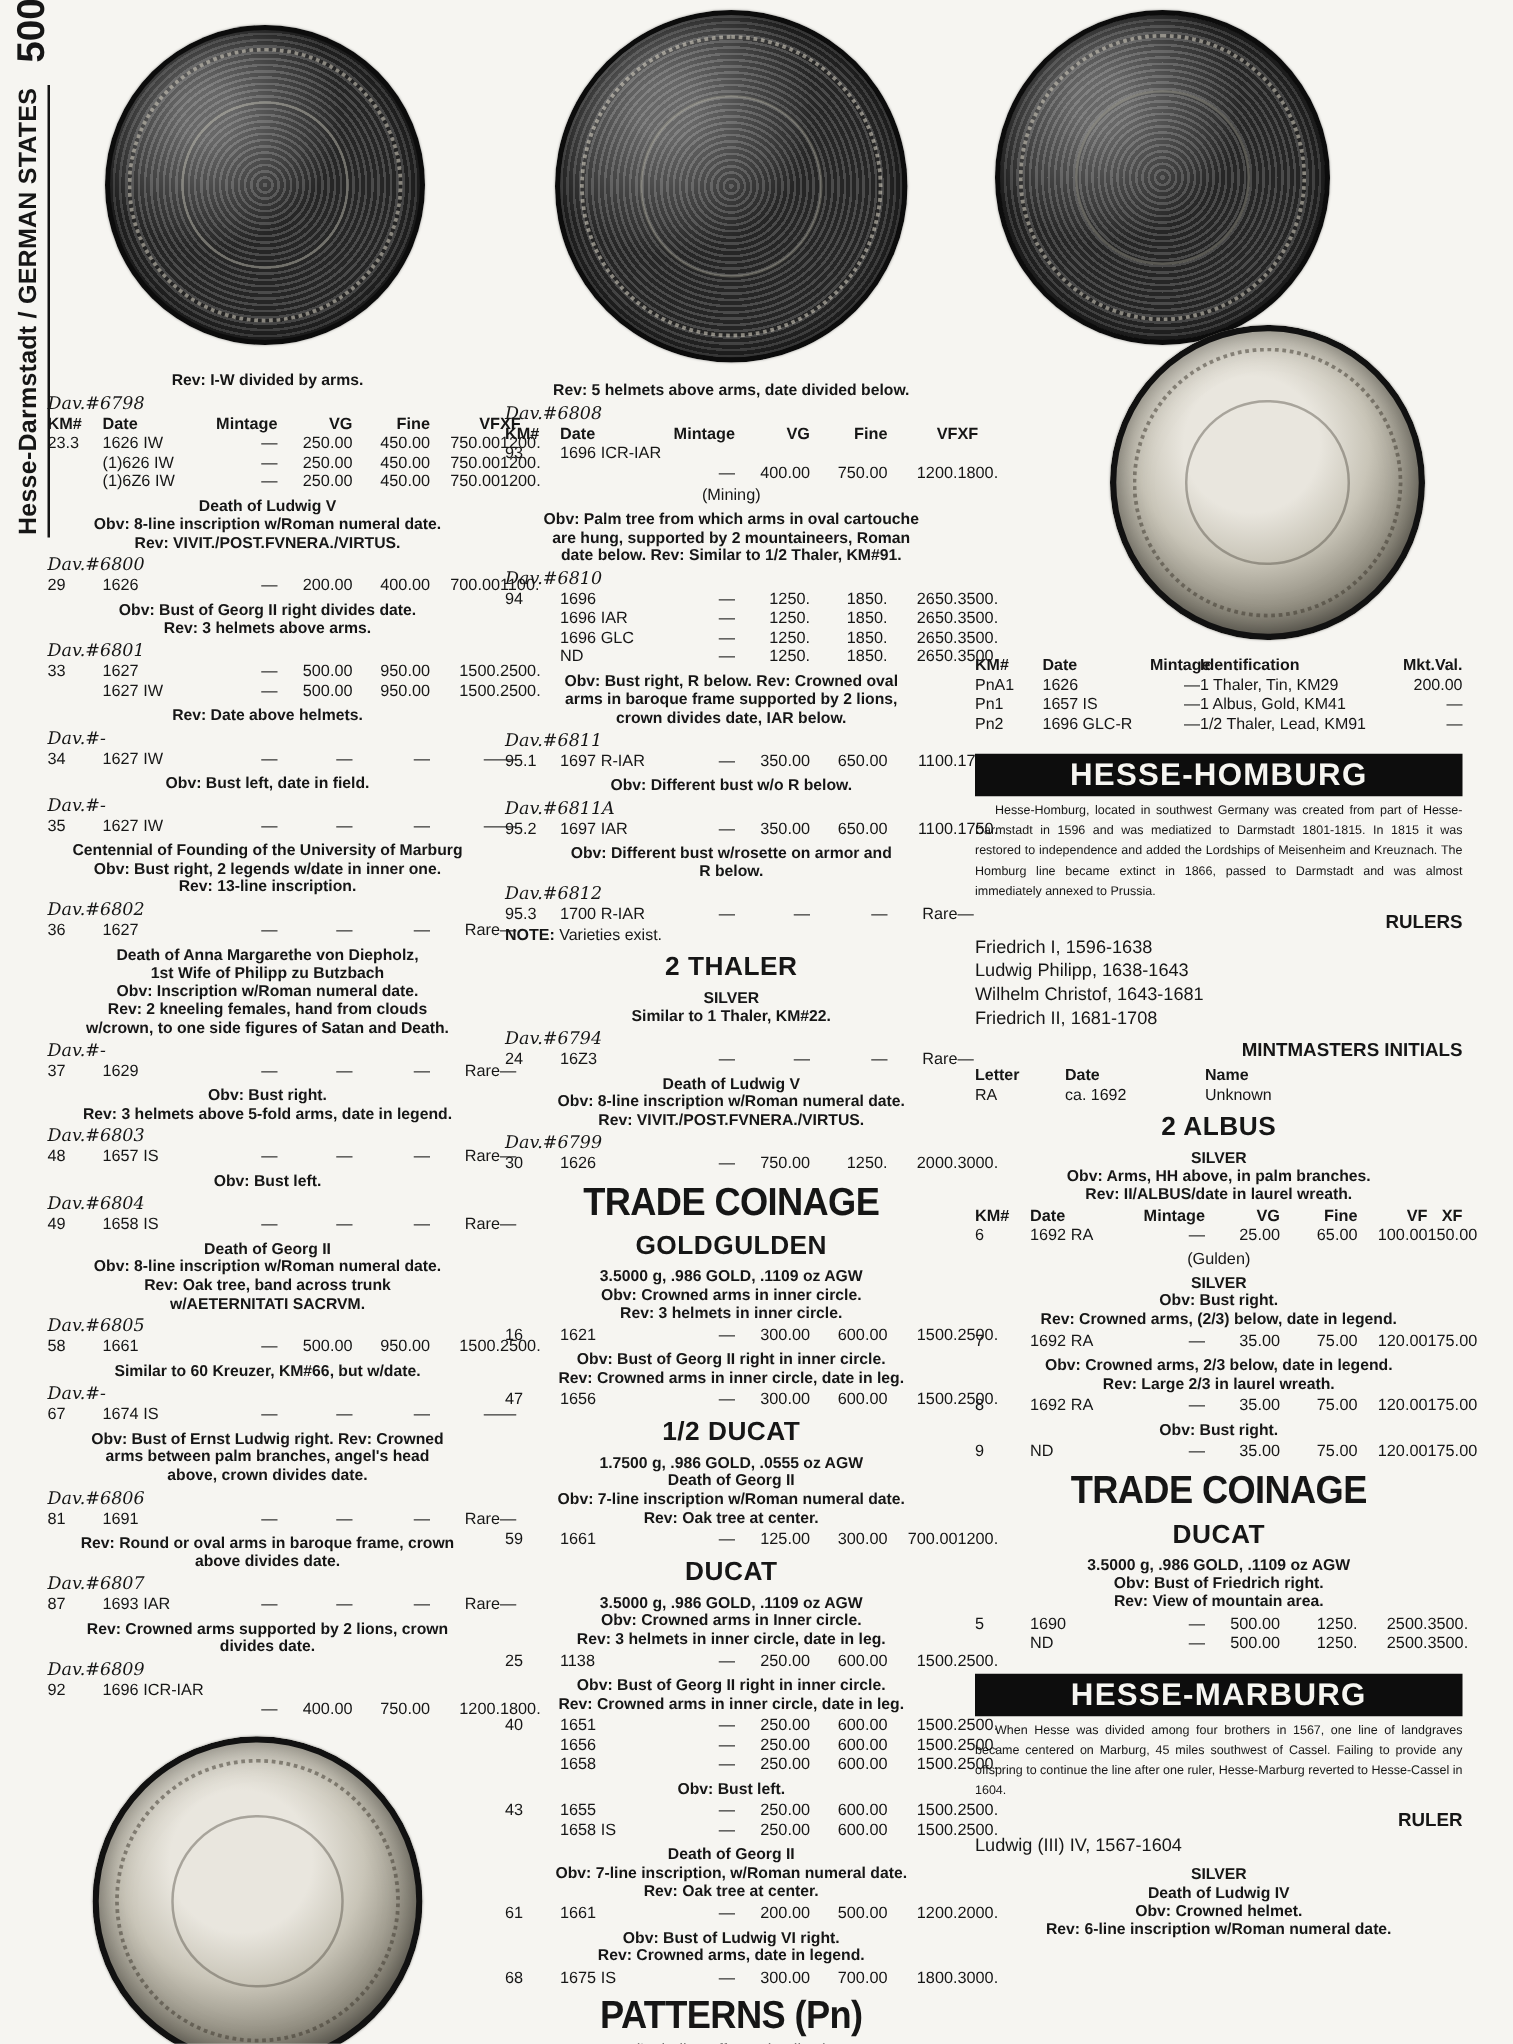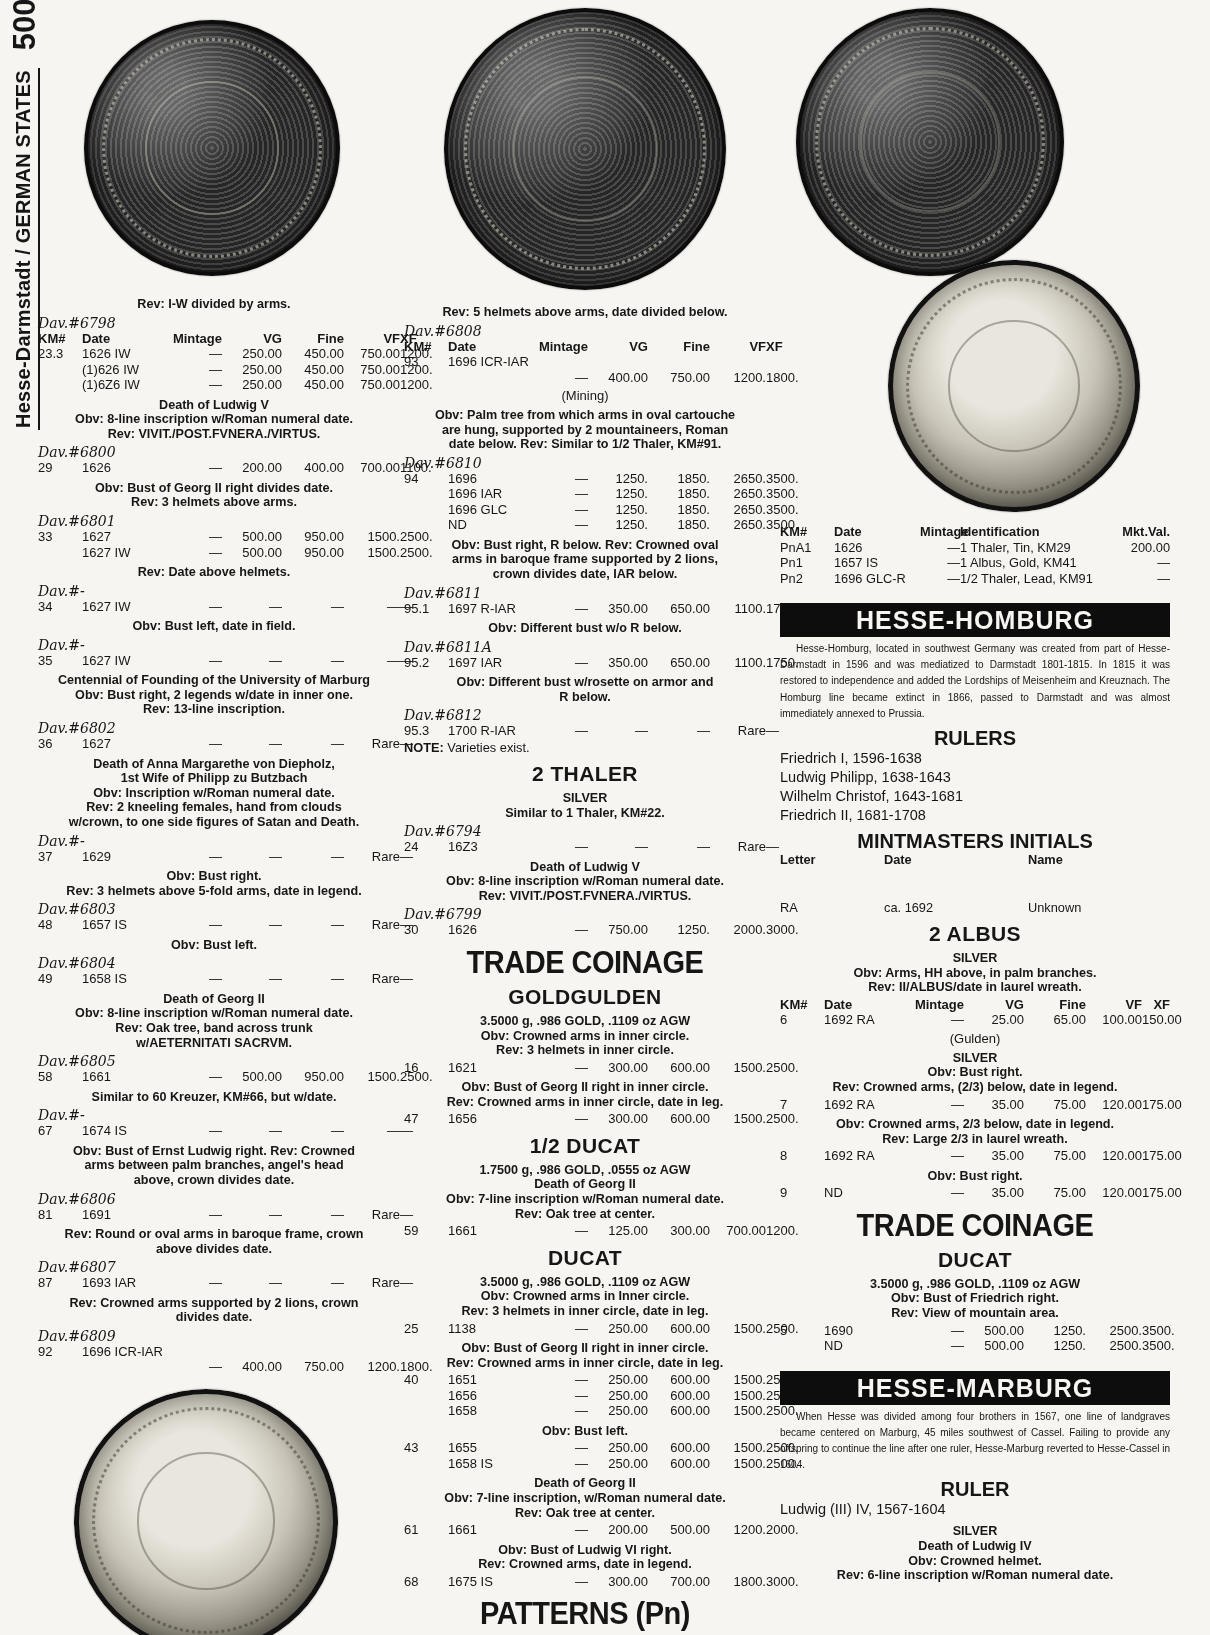--- a/index.html
+++ b/index.html
@@ -43,29 +43,29 @@
   .dav{font-family:"DejaVu Serif", serif;font-style:italic;font-size:14px;line-height:16px;margin:3px 0 0;}
   .vhead,.vrow{display:grid;grid-template-columns:44px 88px 52px 60px 62px 56px 1fr;font-size:13px;line-height:15.5px;}
   .vhead{font-weight:bold;}
   .vhead span,.vrow span{display:block;}
   .c-num{text-align:right;}
   .vrow .c-km,.vrow .c-date,.vhead .c-km{text-align:left;}
   .vhead .c-num{text-align:right;}
   .heading{font-weight:bold;text-align:center;}
   .heading.lg{font-size:21px;line-height:24px;margin:7px 0 2px;letter-spacing:.4px;}
   .heading.xl{font-size:29px;line-height:31px;margin:9px 0 3px;letter-spacing:-.5px;transform:scaleY(1.08);}
-  .heading.md{font-size:20px;line-height:18px;margin:7px 0 2px;}
+  .heading.md{font-size:15px;line-height:18px;margin:7px 0 2px;text-align:right;}
   .banner{background:#0d0d0d;color:#f6f5f1;font-weight:bold;font-size:25px;line-height:34px;text-align:center;letter-spacing:1px;margin:17px 0 4px;}
   .paragraph{font-size:10px;line-height:16.2px;text-align:justify;text-indent:16px;margin:2px 0 5px;}
   .list-line{font-size:14.5px;line-height:19px;}
   .note{font-size:12.8px;line-height:15px;margin:1px 0 2px;}
   .note b{font-weight:bold;}
   .gtable{display:grid;font-size:12.8px;line-height:15.5px;}
   .gtable.patterns{grid-template-columns:54px 86px 40px 1fr 64px;}
-  .gtable.mintmasters{grid-template-columns:72px 112px 1fr;gap:32px;}
+  .gtable.mintmasters{grid-template-columns:72px 112px 1fr;}
   .gtable .hdr{font-weight:bold;}
   .gtable .right{text-align:right;}
 </style>
 </head>
 <body>
 
 <div class="sidebar">
   <div class="sidebar-inner">
     <span class="sb-title">Hesse-Darmstadt / GERMAN STATES</span>
     <span class="sb-page">500</span>

